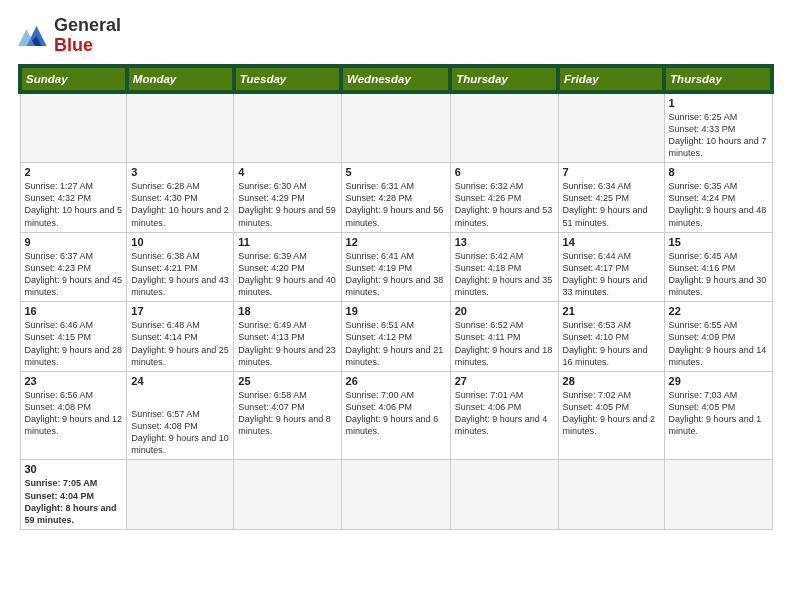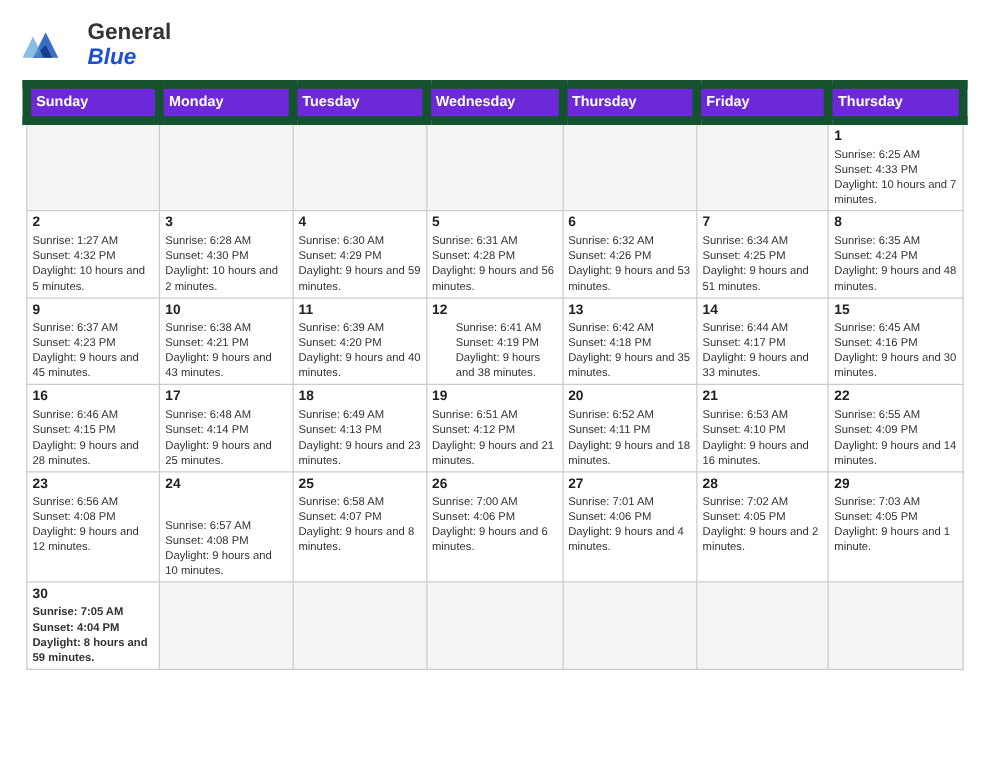--- a/index.html
+++ b/index.html
@@ -18,21 +18,21 @@
     }
     .header {
       display: flex;
       justify-content: space-between;
       align-items: flex-start;
       margin-bottom: 8px;
     }
     .logo {
       display: flex;
       align-items: center;
-      gap: 20px;
+      gap: 4px;
     }
     .logo-text {
       font-size: 18px;
       color: #333;
       font-weight: normal;
       line-height: 1.1;
     }
     .logo-text span {
       font-weight: bold;
     }
@@ -52,27 +52,28 @@
     .subtitle {
       font-size: 13px;
       color: #444;
     }
     .calendar {
       width: 100%;
       border-collapse: collapse;
       border: 1px solid #bbb;
     }
     .calendar th {
-      background: #6d28d9;
+      background: #4d7c0f;
       color: #fff;
       font-size: 11.5px;
       font-weight: bold;
       padding: 5px 4px;
       text-align: left;
-      border: 7px solid #14532d;
+      border: 4px solid #14532d;
+      font-style: italic;
     }
     .calendar td {
       vertical-align: top;
       border: 1px solid #ccc;
       padding: 3px 4px;
       width: 113px;
       min-height: 70px;
       font-size: 9.5px;
       color: #333;
       background: #fff;
@@ -101,21 +102,21 @@
   <div class="header">
     <div class="logo">
       <svg class="logo-blue-shape" viewBox="0 0 38 32" width="38" height="32">
 
         <polygon points="10,28 22,4 34,28" fill="#3a6fc4"></polygon>
         <polygon points="10,28 22,16 28,28" fill="#1a3a8a"></polygon>
         <polygon points="0,28 10,8 20,28" fill="#5a9fd4" opacity="0.7"></polygon>
       </svg>
       <div style="line-height:1.2">
         <div class="logo-text"><span>General</span></div>
-        <div class="logo-text" style="color:#1d4ed8;font-weight:bold;font-style:italic;">Blue</div>
+        <div class="logo-text" style="color:#b91c1c;font-weight:bold;">Blue</div>
       </div>
     </div>
     <div class="title-block">
       <div class="month-title"></div>
       <div class="subtitle"></div>
     </div>
   </div>
 
   <table class="calendar">
     <thead>
@@ -202,21 +203,21 @@
 Daylight: 9 hours and 43 minutes.</div>
           </td>
           <td>
             <span class="day-num">11</span>
             <div class="day-info" style="white-space: pre-line;">Sunrise: 6:39 AM
 Sunset: 4:20 PM
 Daylight: 9 hours and 40 minutes.</div>
           </td>
           <td>
             <span class="day-num">12</span>
-            <div class="day-info" style="white-space: pre-line; margin-left: 19px;">Sunrise: 6:41 AM
+            <div class="day-info" style="white-space: pre-line;">Sunrise: 6:41 AM
 Sunset: 4:19 PM
 Daylight: 9 hours and 38 minutes.</div>
           </td>
           <td>
             <span class="day-num">13</span>
             <div class="day-info" style="white-space: pre-line;">Sunrise: 6:42 AM
 Sunset: 4:18 PM
 Daylight: 9 hours and 35 minutes.</div>
           </td>
           <td>

